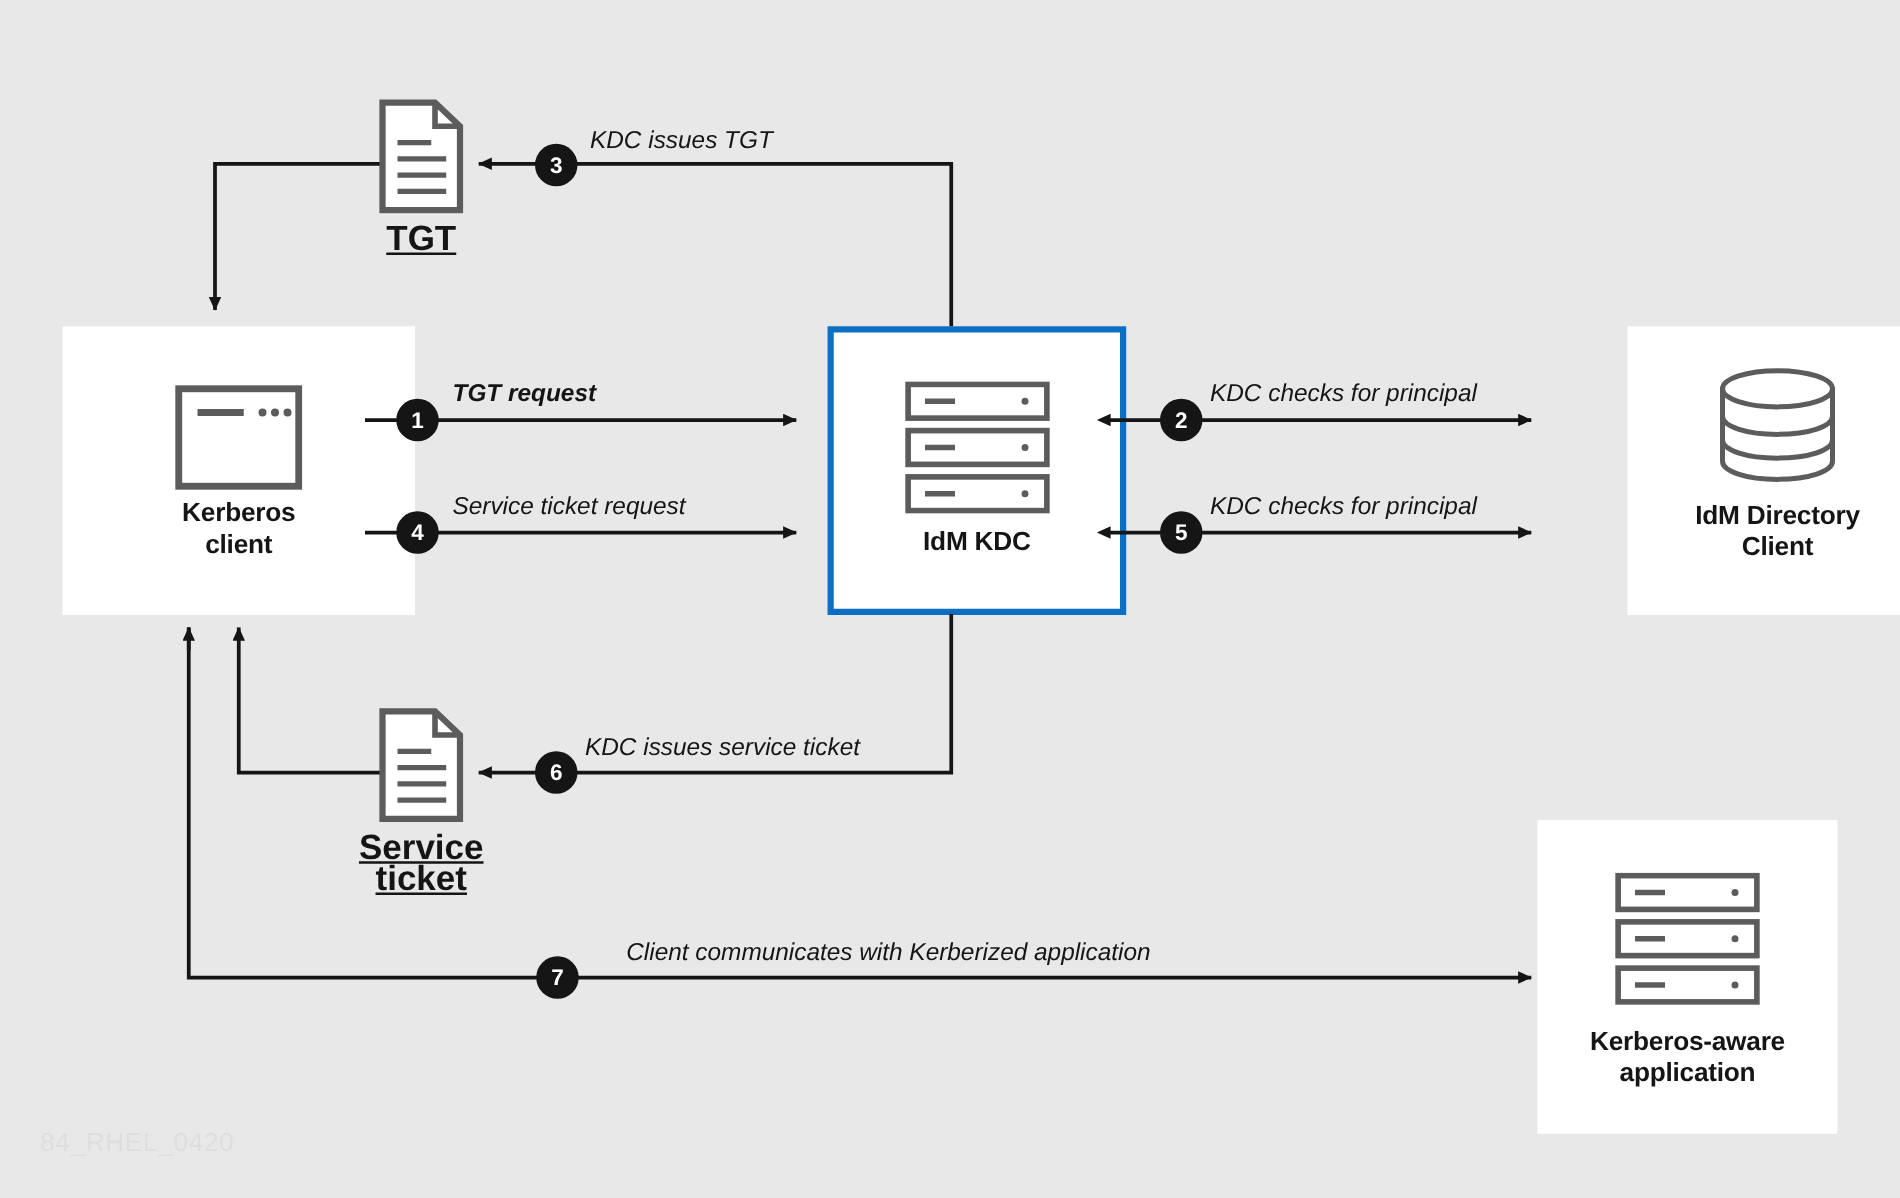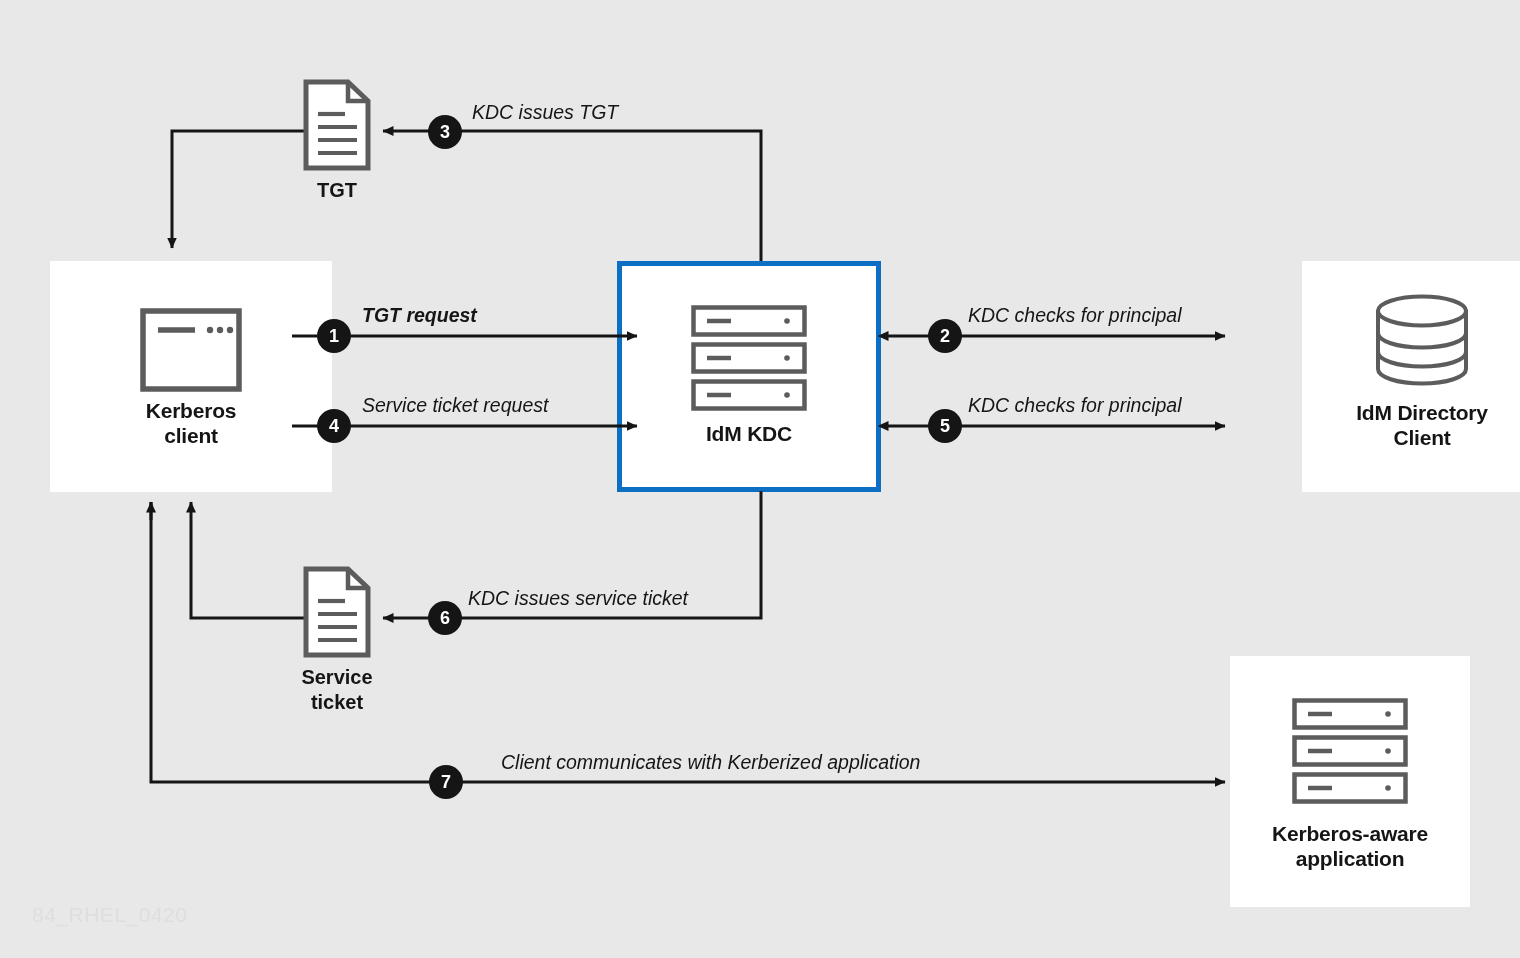--- a/index.html
+++ b/index.html
@@ -33,23 +33,24 @@
     font-weight: bold;
     font-size: 21px;
     line-height: 25px;
     color: #151515;
     letter-spacing: -0.2px;
   }
   .doc-label {
     position: absolute;
     text-align: center;
     font-weight: bold;
-    font-size: 20px;
+    font-size: 28px;
     line-height: 25px;
     color: #151515;
+    text-decoration: underline;
   }
   .edge-label {
     position: absolute;
     font-style: italic;
     font-size: 19.5px;
     line-height: 22px;
     color: #151515;
     white-space: nowrap;
   }
   .step-badge {
@@ -138,21 +139,21 @@
         <circle cx="80" cy="22" r="3.2" fill="#5c5c5c"></circle>
         <circle cx="90" cy="22" r="3.2" fill="#5c5c5c"></circle>
       </svg>
     </div>
     <div class="node-label" style="top:137px;">
       <span>Kerberos</span><br>
       <span>client</span>
     </div>
   </div>
 
-  <div class="node-box accent" style="left:617px; top:261px; width:264px; height:231px;">
+  <div class="node-box accent" style="left:662px; top:261px; width:239px; height:231px;">
     <div class="icon-wrap" style="left:0; right:0; top:39px; display:flex; justify-content:center;">
       <svg width="116" height="106" viewBox="0 0 116 106">
         <g fill="#ffffff" stroke="#5c5c5c" stroke-width="4.5">
           <rect x="2.5" y="2.5" width="111" height="27"></rect>
           <rect x="2.5" y="39.5" width="111" height="27"></rect>
           <rect x="2.5" y="76.5" width="111" height="27"></rect>
         </g>
         <g stroke="#5c5c5c" stroke-width="4.5" stroke-linecap="butt">
           <line x1="16" y1="16" x2="40" y2="16"></line>
           <line x1="16" y1="53" x2="40" y2="53"></line>

